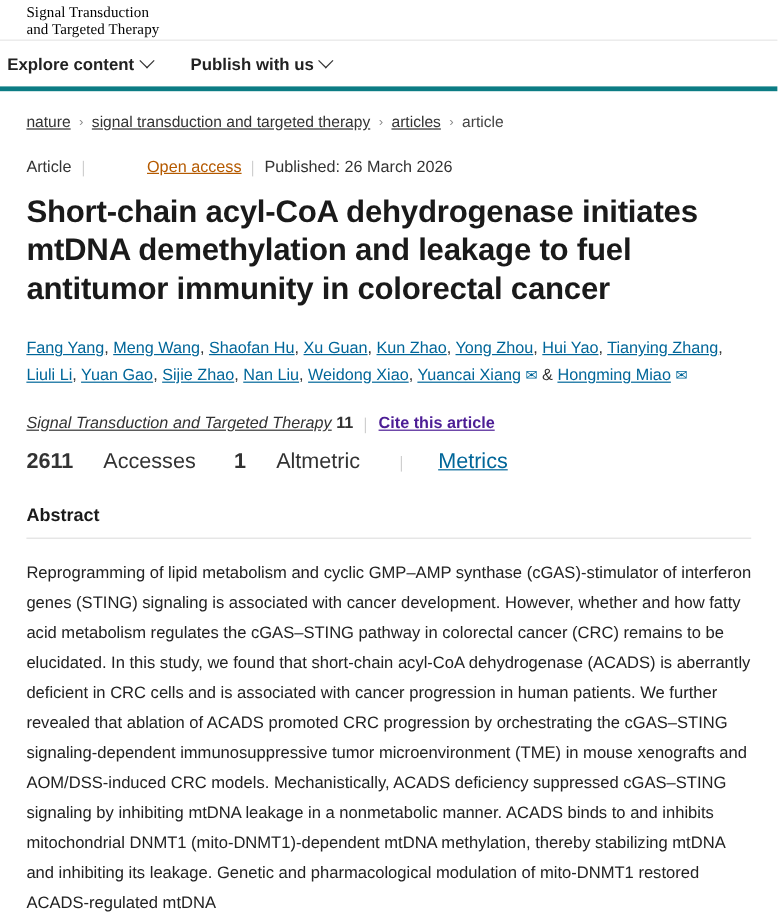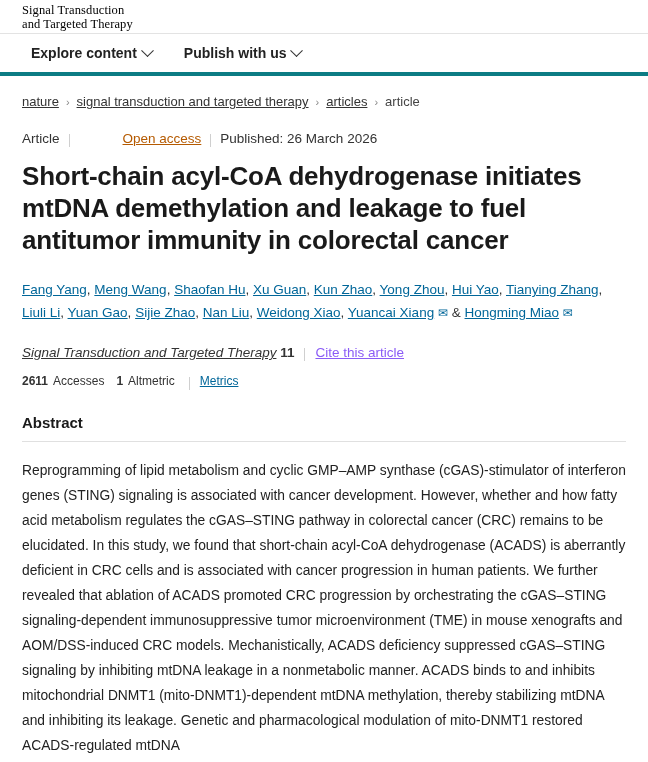--- a/index.html
+++ b/index.html
@@ -28,21 +28,21 @@
     line-height: 14px;
     color: #000000;
     letter-spacing: 0.1px;
   }
 
   
   .navbar {
     height: 42px;
     display: flex;
     align-items: center;
-    padding: 0 31px;
+    padding: 0 6px;
     gap: 32px;
     background: #ffffff;
     border-bottom: 4px solid #0c7c84;
   }
   .nav-item {
     font-size: 14px;
     font-weight: bold;
     color: #222222;
     display: flex;
     align-items: center;
@@ -130,30 +130,31 @@
   }
   .citation .jname { font-style: italic; text-decoration: underline; color: #333; }
   .citation .vol { font-weight: bold; }
   .citation .divider {
     display: inline-block;
     width: 1px; height: 13px;
     background: #cfcfcf;
     margin: 0 10px;
     position: relative; top: 2px;
   }
-  .citation .cite-link { color: #8b5cf6; text-decoration: underline; }
+  .citation .cite-link { color: #4c1d95; text-decoration: underline; font-weight: bold; }
 
   
   .metrics {
-    font-size: 12px;
+    font-size: 18px;
     color: #333;
     margin-bottom: 26px;
     display: flex;
     align-items: center;
     flex-wrap: wrap;
+    gap: 20px;
   }
   .metrics .num { font-weight: bold; }
   .metrics .lbl { margin-left: 5px; margin-right: 12px; }
   .metrics .divider {
     display: inline-block;
     width: 1px; height: 13px;
     background: #cfcfcf;
     margin: 0 10px 0 2px;
     position: relative; top: 2px;
   }

